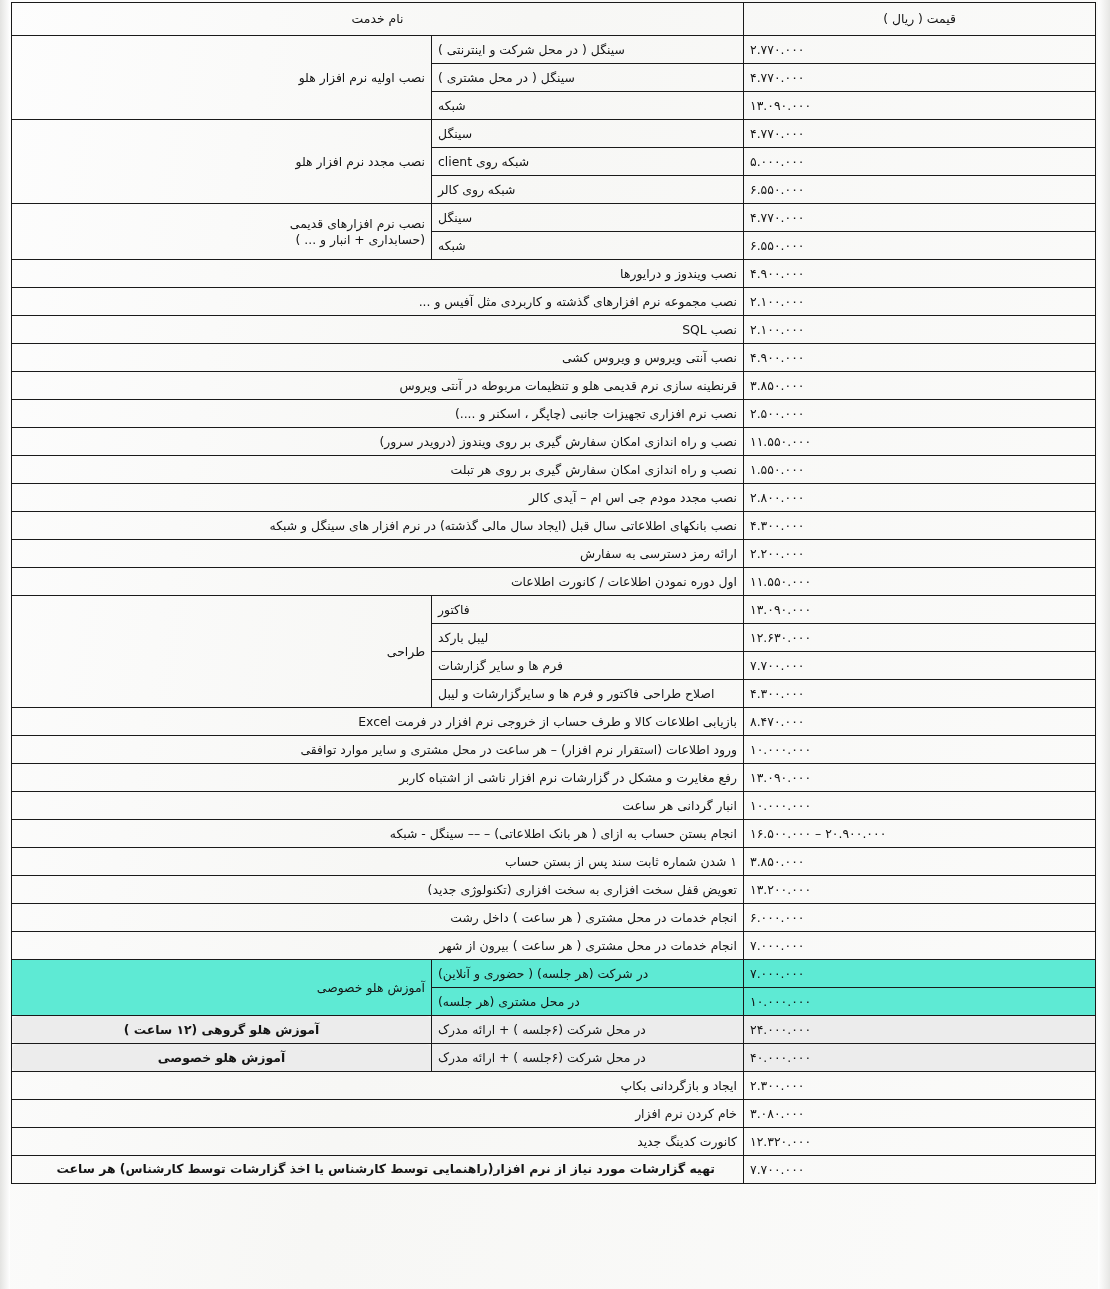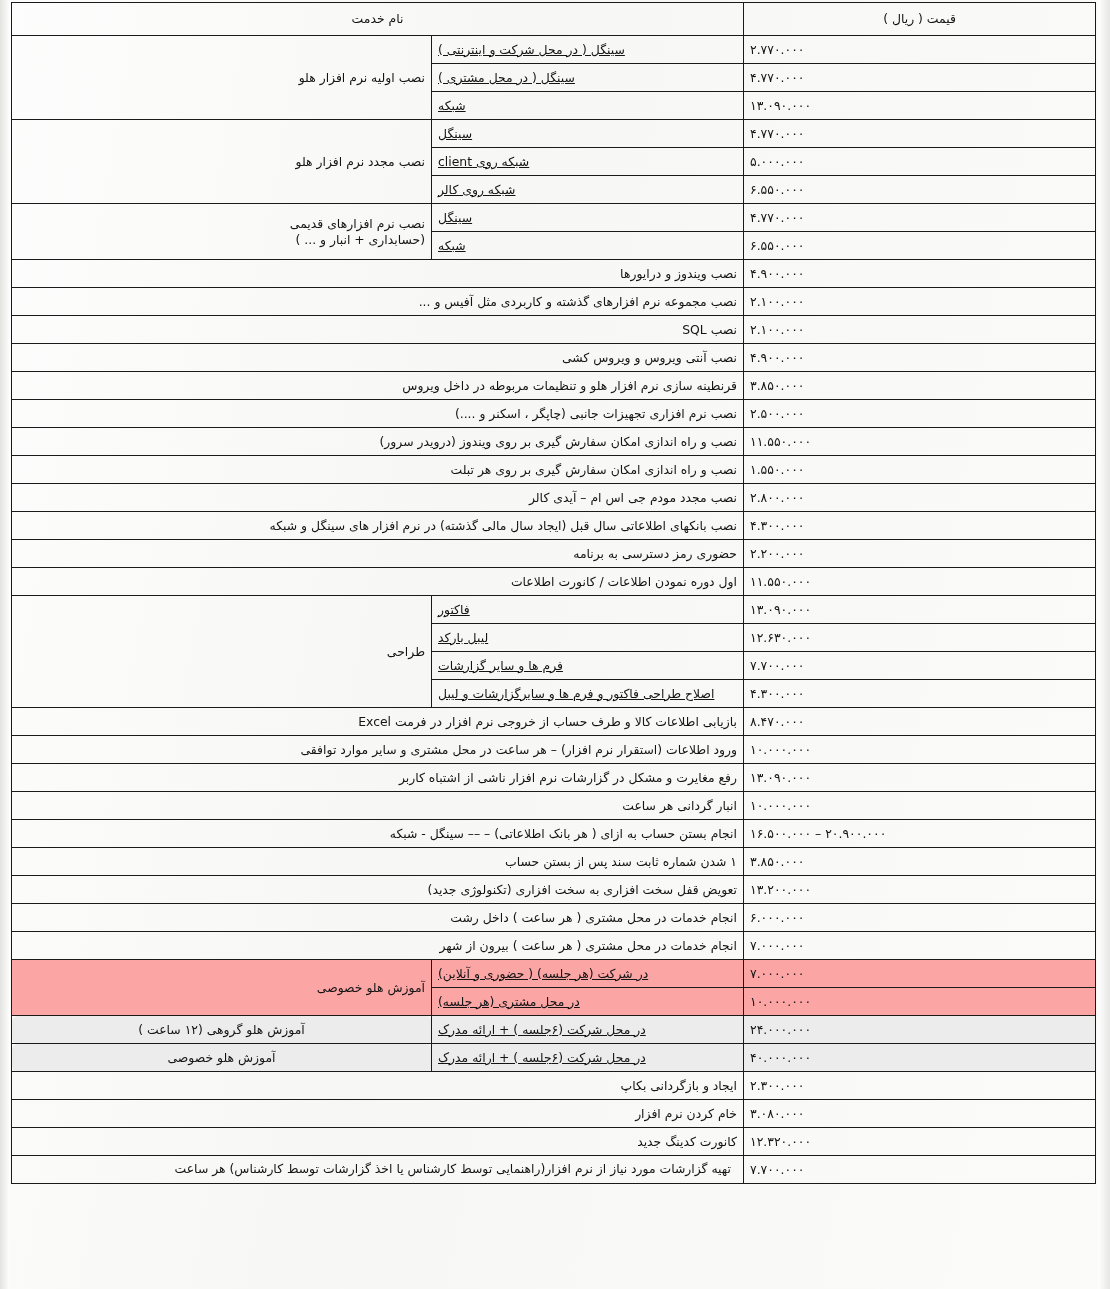--- a/index.html
+++ b/index.html
@@ -62,42 +62,41 @@
   }
   .sub-cell {
     text-align: left;
     padding-left: 10px;
     font-size: 12.6px;
     height: 25px;
   }
   .sub-cell.rtlsub {
     direction: rtl;
     text-align: left;
-    text-decoration: underline;
   }
   .name-cell {
     text-align: center;
     font-size: 13px;
-    font-weight: normal;
+    font-weight: bold;
     border-radius: 6px;
   }
   .name-wide {
     text-align: right;
     padding-right: 12px;
     font-size: 13px;
   }
   .name-group {
     text-align: right;
     font-size: 13.4px;
   }
   .two-line {
     line-height: 1.35;
   }
   .shaded {
-    background: #fca5a5;
+    background: #5eead4;
   }
   .shaded-light {
     background: #ececec;
   }
   .sm {
     font-size: 11.6px;
   }
   .edge-left {
     position: absolute;
     top: 0; left: 0;
@@ -185,21 +184,21 @@
       <tr>
         <td class="price-cell">۲.۱۰۰.۰۰۰</td>
         <td class="name-wide" colspan="2">نصب SQL</td>
       </tr>
       <tr>
         <td class="price-cell">۴.۹۰۰.۰۰۰</td>
         <td class="name-wide" colspan="2">نصب آنتی ویروس و ویروس کشی</td>
       </tr>
       <tr>
         <td class="price-cell">۳.۸۵۰.۰۰۰</td>
-        <td class="name-wide" colspan="2">قرنطینه سازی نرم افزار هلو و تنظیمات مربوطه در داخل ویروس</td>
+        <td class="name-wide" colspan="2">قرنطینه سازی نرم قدیمی هلو و تنظیمات مربوطه در آنتی ویروس</td>
       </tr>
       <tr>
         <td class="price-cell">۲.۵۰۰.۰۰۰</td>
         <td class="name-wide" colspan="2">نصب نرم افزاری تجهیزات جانبی (چاپگر ، اسکنر و ....)</td>
       </tr>
       <tr>
         <td class="price-cell">۱۱.۵۵۰.۰۰۰</td>
         <td class="name-wide" colspan="2">نصب و راه اندازی امکان سفارش گیری بر روی ویندوز (درویدر سرور)</td>
       </tr>
       <tr>
@@ -209,21 +208,21 @@
       <tr>
         <td class="price-cell">۲.۸۰۰.۰۰۰</td>
         <td class="name-wide" colspan="2">نصب مجدد مودم جی اس ام – آیدی کالر</td>
       </tr>
       <tr>
         <td class="price-cell">۴.۳۰۰.۰۰۰</td>
         <td class="name-wide" colspan="2">نصب بانکهای اطلاعاتی سال قبل (ایجاد سال مالی گذشته) در نرم افزار های سینگل و شبکه</td>
       </tr>
       <tr>
         <td class="price-cell">۲.۲۰۰.۰۰۰</td>
-        <td class="name-wide" colspan="2">حضوری رمز دسترسی به برنامه</td>
+        <td class="name-wide" colspan="2">ارائه رمز دسترسی به سفارش</td>
       </tr>
       <tr>
         <td class="price-cell">۱۱.۵۵۰.۰۰۰</td>
         <td class="name-wide" colspan="2">اول دوره نمودن اطلاعات / کانورت اطلاعات</td>
       </tr>
 
       <tr>
         <td class="price-cell">۱۳.۰۹۰.۰۰۰</td>
         <td class="sub-cell rtlsub">فاکتور</td>
         <td class="name-group" rowspan="4">طراحی</td>
@@ -306,17 +305,17 @@
       <tr>
         <td class="price-cell">۳.۰۸۰.۰۰۰</td>
         <td class="name-wide" colspan="2">خام کردن نرم افزار</td>
       </tr>
       <tr>
         <td class="price-cell">۱۲.۳۲۰.۰۰۰</td>
         <td class="name-wide" colspan="2">کانورت کدینگ جدید</td>
       </tr>
       <tr>
         <td class="price-cell">۷.۷۰۰.۰۰۰</td>
-        <td class="name-cell sm" colspan="2" style="text-align:right; padding-right:12px; line-height:1.5;">تهیه گزارشات مورد نیاز از نرم افزار(راهنمایی توسط کارشناس یا اخذ گزارشات توسط کارشناس) هر ساعت</td>
+        <td class="name-cell sm" colspan="2" style="text-align:right; padding-right:28px; line-height:1.5;">تهیه گزارشات مورد نیاز از نرم افزار(راهنمایی توسط کارشناس یا اخذ گزارشات توسط کارشناس) هر ساعت</td>
       </tr>
     </tbody>
   </table>
 </div>
 
 </body></html>

